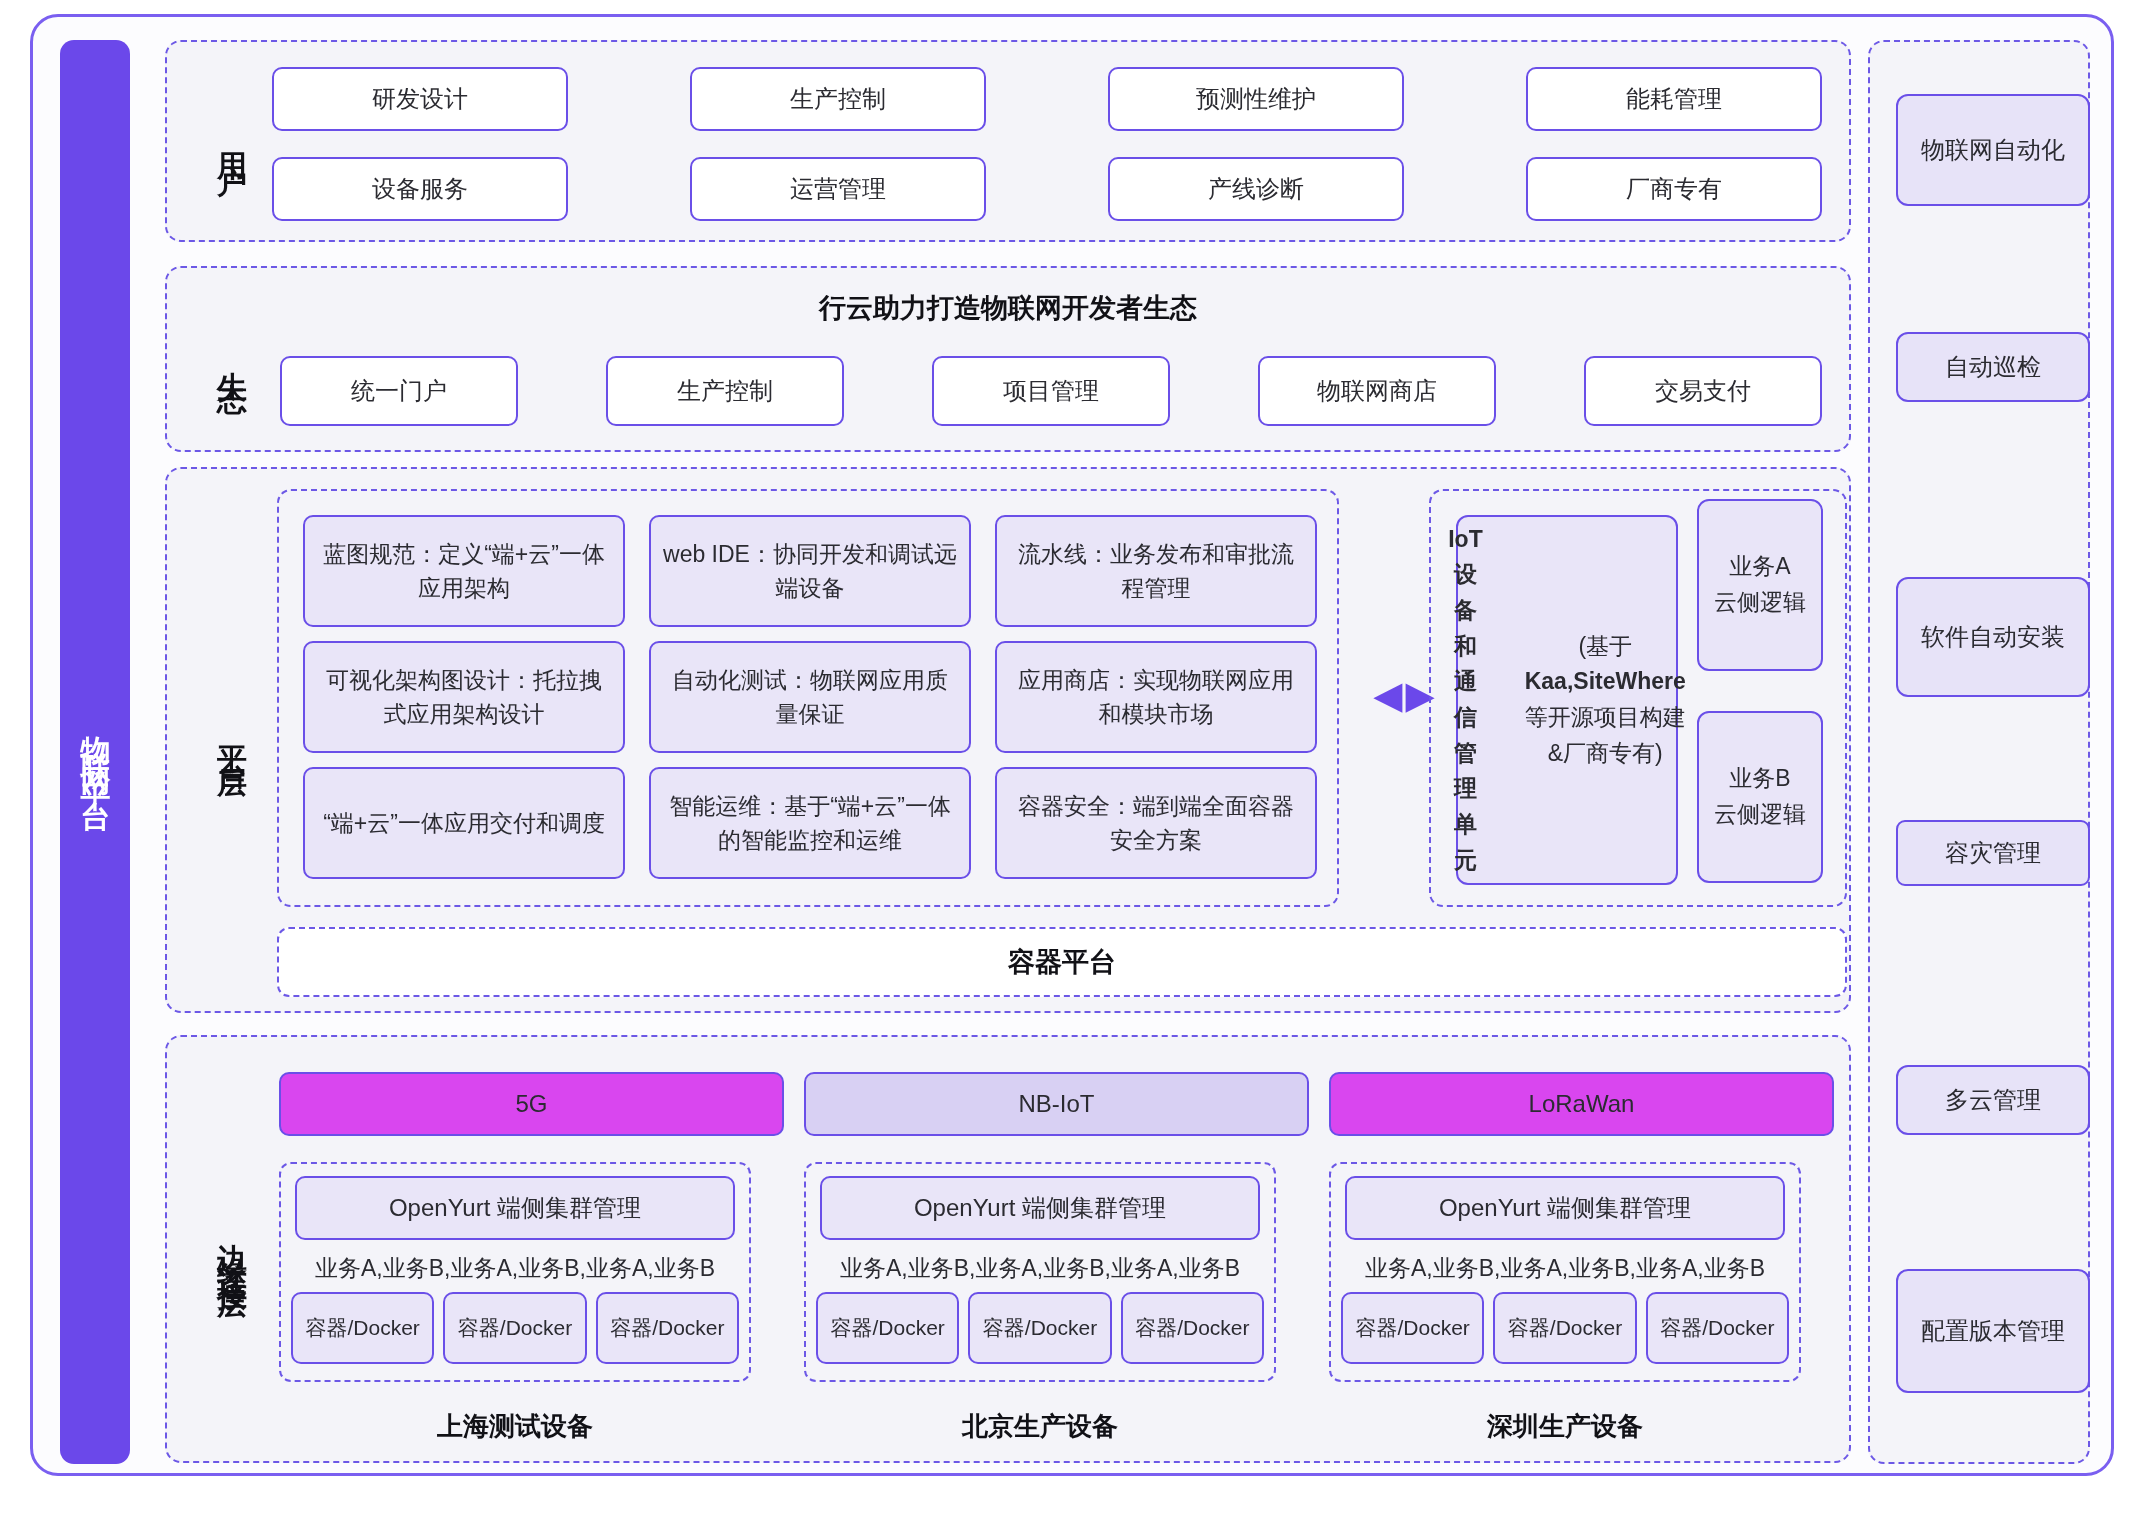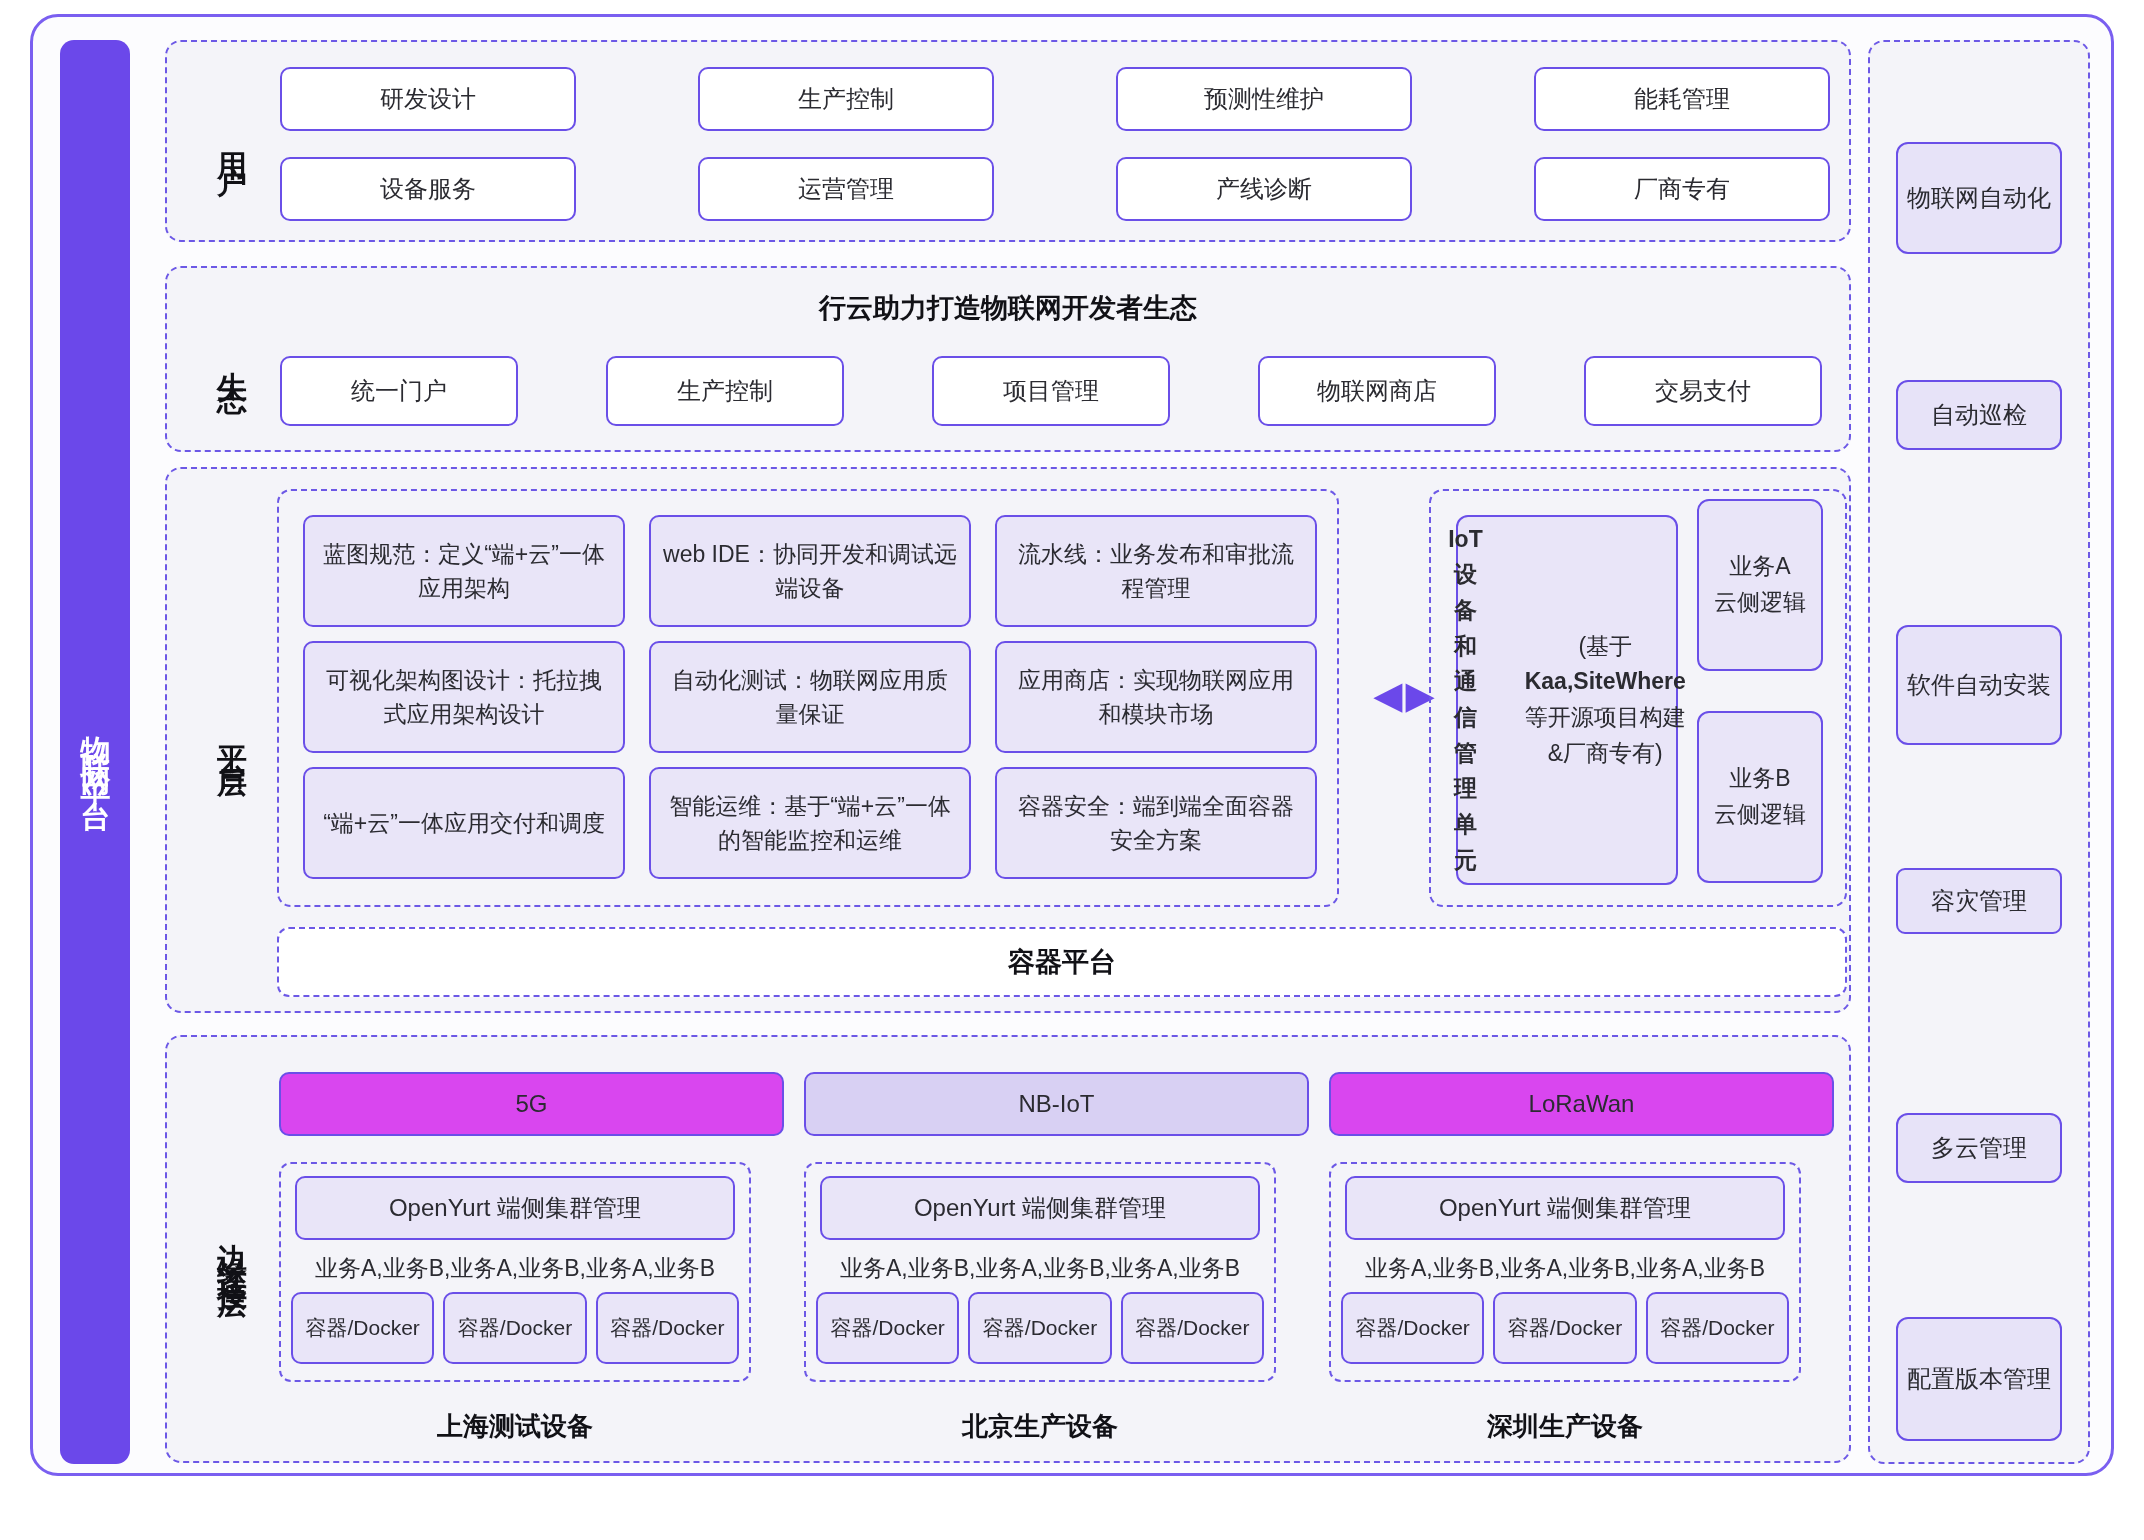--- a/index.html
+++ b/index.html
@@ -43,21 +43,21 @@
     display:flex;align-items:center;justify-content:center;
     font-size:24px;color:#2b2b31;text-align:center;line-height:1.4;
   }
   .pbox{
     background:#e9e5f8;border:2px solid #6a4fe8;border-radius:10px;
     display:flex;align-items:center;justify-content:center;
     font-size:23px;color:#2b2b31;text-align:center;line-height:1.5;padding:0 12px;
   }
   
   .users-grid{
-    position:absolute;left:113px;top:25px;
+    position:absolute;left:105px;top:25px;
     display:grid;grid-template-columns:repeat(4,296px);gap:26px 122px;grid-auto-rows:64px;
   }
   
   .eco-title{
     position:absolute;left:0;right:0;top:22px;text-align:center;
     font-size:27px;font-weight:bold;color:#111116;
   }
   .eco-row{position:absolute;left:113px;top:88px;display:flex;gap:88px;}
   .eco-row .wbox{width:238px;height:70px;}
   
@@ -134,24 +134,24 @@
   .loc-label{
     position:absolute;top:372px;width:472px;text-align:center;
     font-size:26px;font-weight:bold;color:#111116;
   }
   
   .sidebar{
     position:absolute;left:1868px;top:40px;width:222px;height:1424px;
     border:2px dashed #6c58e6;border-radius:16px;background:#f4f4f9;
   }
   .side-item{
-    position:absolute;left:26px;width:166px;
+    position:absolute;left:26px;width:194px;
     background:#e7e3f8;border:2px solid #6a4fe8;border-radius:12px;
     display:flex;align-items:center;justify-content:center;
-    font-size:24px;color:#2b2b31;text-align:center;line-height:1.5;padding:0 8px;margin-top:48px;
+    font-size:24px;color:#2b2b31;text-align:center;line-height:1.5;padding:0 8px;
   }
   .si-1{top:52px;height:112px;}
   .si-2{top:290px;height:70px;}
   .si-3{top:535px;height:120px;}
   .si-4{top:778px;height:66px;border-radius:9px;}
   .si-5{top:1023px;height:70px;}
   .si-6{top:1227px;height:124px;}
 </style>
 </head>
 <body>

